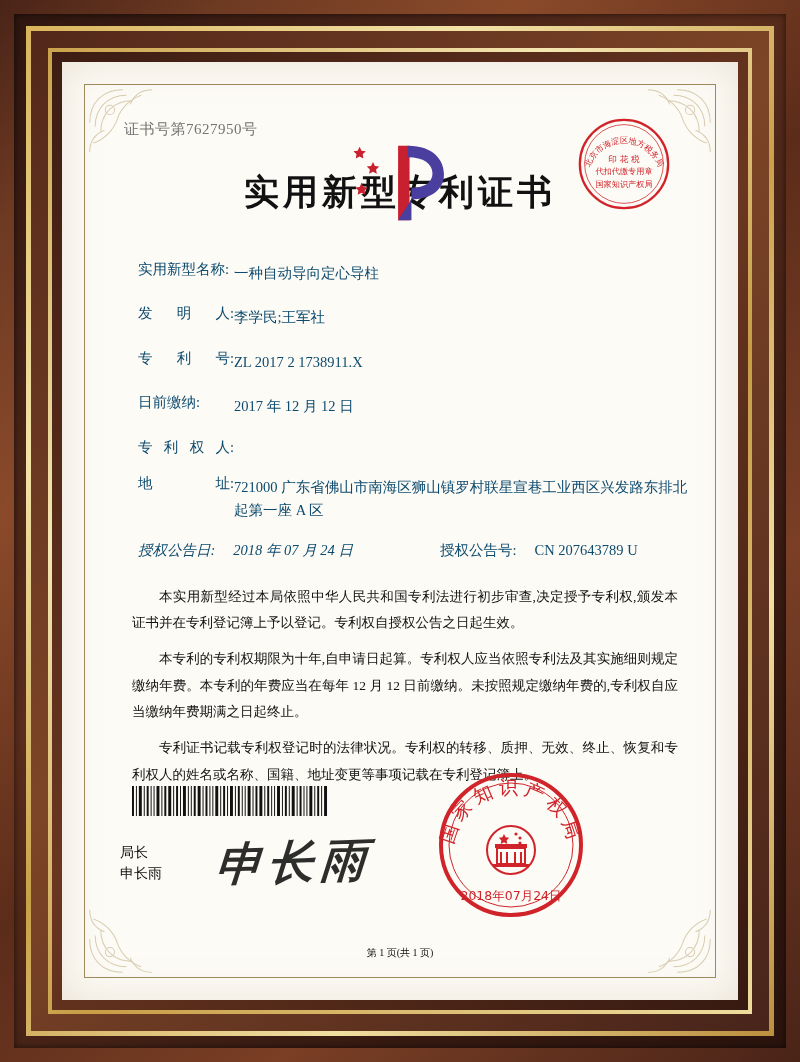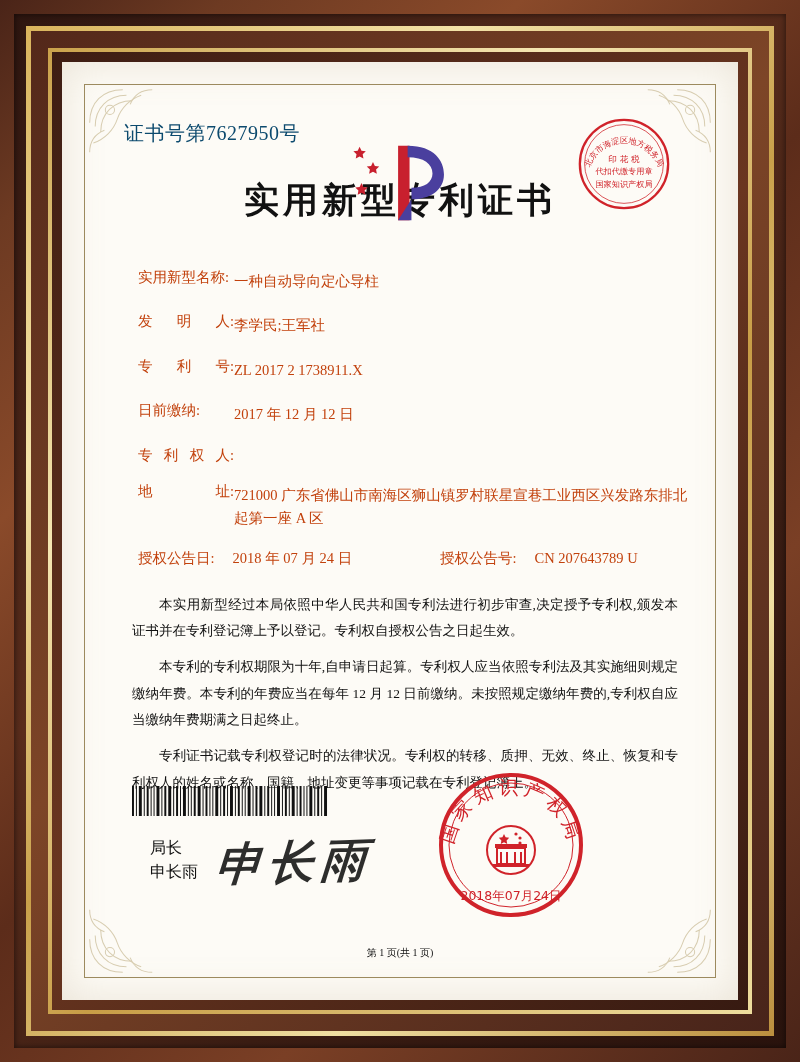--- a/index.html
+++ b/index.html
@@ -52,57 +52,57 @@
   .co-tl{left:24px;top:24px;}
   .co-tr{right:24px;top:24px;transform:scaleX(-1);}
   .co-bl{left:24px;bottom:24px;transform:scaleY(-1);}
   .co-br{right:24px;bottom:24px;transform:scale(-1,-1);}
 
   .content{
     position:absolute;left:48px;top:44px;right:48px;bottom:36px;
   }
   
   .cert-no{
-    font-size:20px;color:#0c4a6e;letter-spacing:.5px;
+    font-size:15px;color:#737373;letter-spacing:.5px;
     margin:14px 0 0 14px;
   }
   .logo{
     position:absolute;left:50%;top:34px;transform:translateX(-50%);
     width:96px;height:86px;
   }
   .seal-top{
     position:absolute;right:18px;top:10px;width:96px;height:96px;
   }
   .title{
     text-align:center;
     font-size:35px;font-weight:bold;color:#111;
     letter-spacing:4px;
     margin-top:30px;
     font-family:"DejaVu Serif","Liberation Serif",serif;
   }
   
-  .fields{margin:46px 0 0 28px;font-size:14.5px;color:#c2410c;line-height:1;}
+  .fields{margin:46px 0 0 28px;font-size:14.5px;color:#0c4a6e;line-height:1;}
   .field-row{display:flex;align-items:flex-start;margin-bottom:22px;}
   .fl{width:96px;flex:0 0 96px;letter-spacing:0;white-space:nowrap;}
   .fl.spread{display:flex;justify-content:space-between;}
   .fv{flex:1;line-height:1.55;}
   .two-col{display:flex;margin-bottom:8px;}
   .two-col .half{display:flex;}
-  .two-col .half.first{width:302px;flex:0 0 302px;}
+  .two-col .half.first{width:302px;flex:0 0 302px;font-style:italic;}
   .two-col .lbl{white-space:nowrap;}
   .two-col .val{margin-left:18px;}
   
   .paras{margin:26px 12px 0 22px;font-size:13.5px;color:#111;line-height:1.95;text-align:justify;}
   .paras p{margin:10px 0 2px 0;text-indent:2em;}
   
   .barcode{
     position:absolute;left:22px;bottom:148px;
     width:196px;height:30px;
   }
-  .sign-block{position:absolute;left:40px;bottom:80px;font-size:16px;color:#111;line-height:1.5;}
+  .sign-block{position:absolute;left:10px;bottom:80px;font-size:14px;color:#111;line-height:1.5;}
   .handwriting{
     position:absolute;left:106px;bottom:70px;
     font-size:46px;color:#111;
     font-family:"DejaVu Serif","Liberation Serif",serif;
     font-style:italic;font-weight:bold;letter-spacing:6px;
     transform:skewX(-6deg) rotate(-2deg);
     opacity:.88;
   }
   .seal-bottom{position:absolute;right:104px;bottom:44px;width:150px;height:150px;}
   .page-no{

